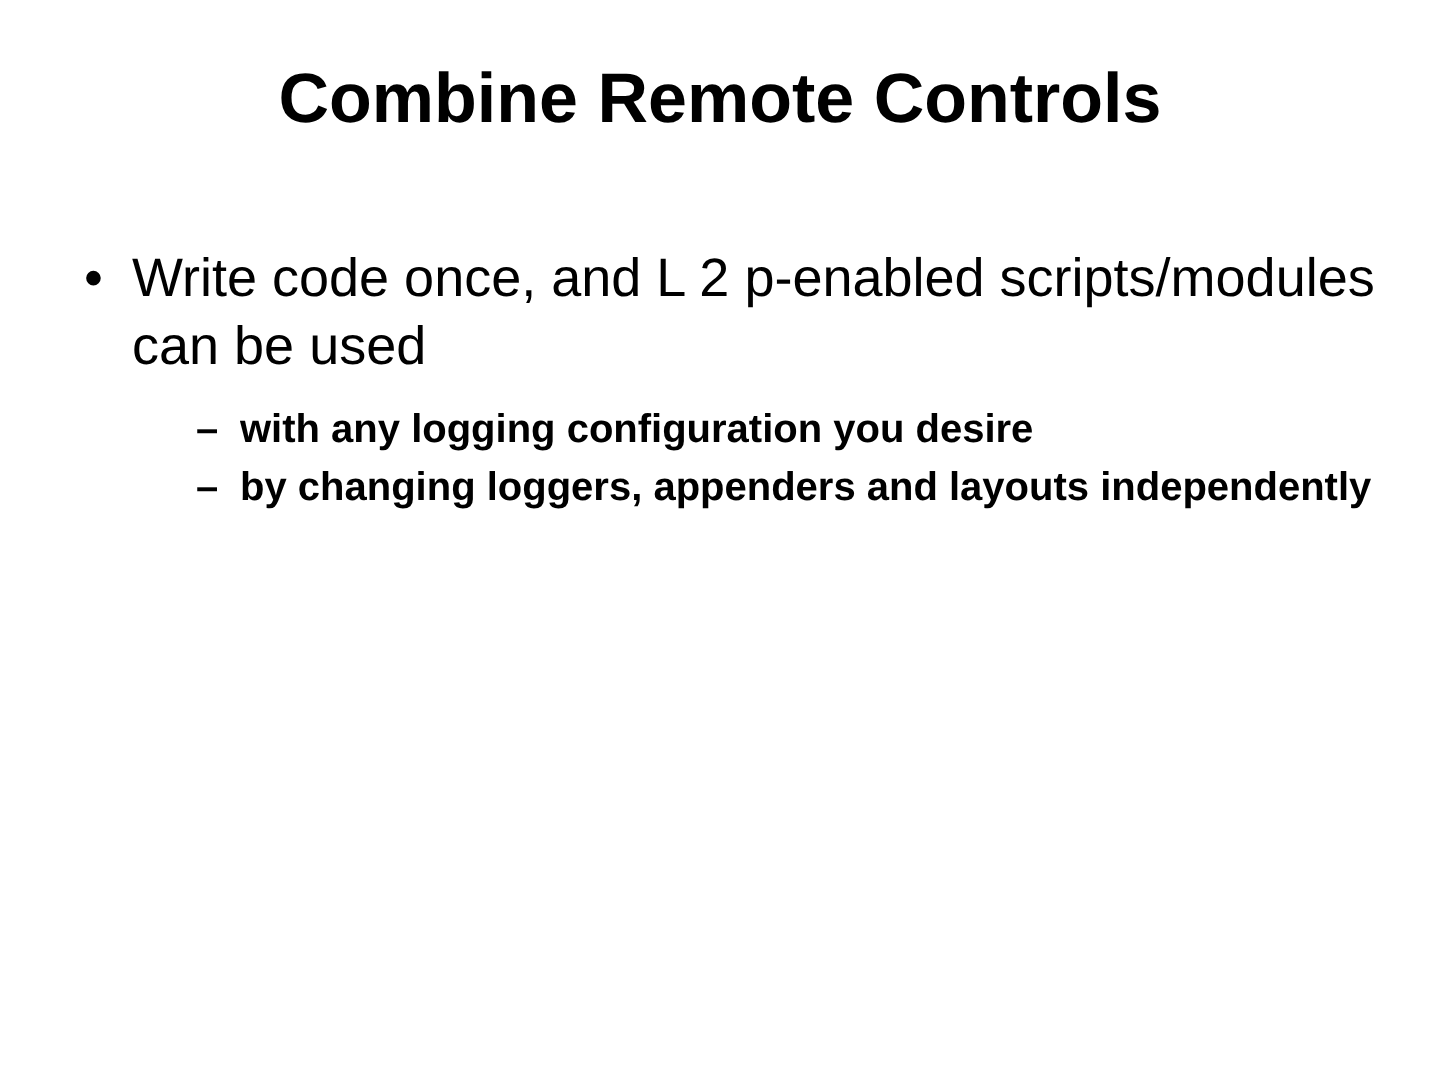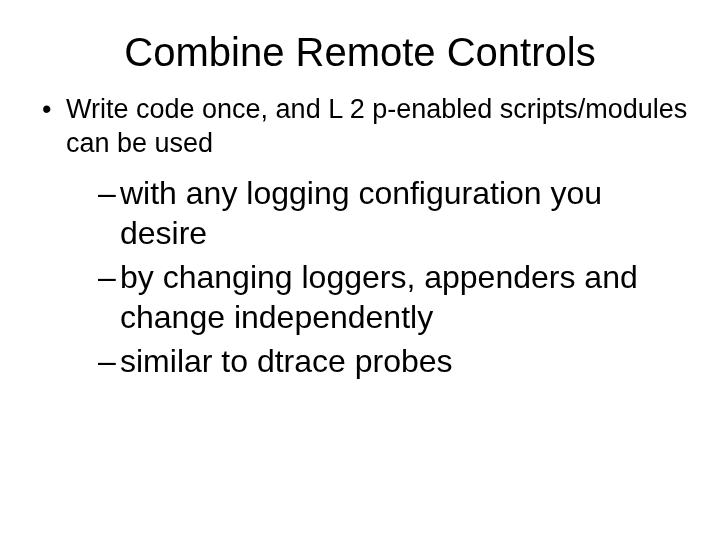--- a/index.html
+++ b/index.html
@@ -12,23 +12,23 @@
     color: #000;
   }
   .slide {
     box-sizing: border-box;
     width: 720px;
     height: 540px;
     padding: 20px 30px 30px 30px;
   }
   .title {
     text-align: center;
-    font-size: 40px;
-    margin: 10px 0 18px 0;
-    font-weight: normal;
+    font-size: 35px;
+    margin: 10px 0 53px 0;
+    font-weight: bold;
   }
   ul.level1 {
     list-style: none;
     padding: 0;
     margin: 0 0 0 8px;
   }
   ul.level1 > li {
     position: relative;
     padding-left: 28px;
     font-size: 27px;
@@ -43,23 +43,24 @@
     font-size: 27px;
   }
   ul.level2 {
     list-style: none;
     padding: 0;
     margin: 12px 0 18px 32px;
   }
   ul.level2 > li {
     position: relative;
     padding-left: 22px;
-    font-size: 32px;
+    font-size: 20px;
     line-height: 1.25;
     margin-bottom: 4px;
+    font-weight: bold;
   }
   ul.level2 > li::before {
     content: "–";
     position: absolute;
     left: 0;
     top: 0;
   }
 </style>
 </head>
 <body>
@@ -68,21 +69,18 @@
   <h1 class="title">Combine Remote Controls</h1>
 
   <ul class="level1">
     <li>
       <span>Write code once, and L 2 p-enabled scripts/modules can be used</span>
       <ul class="level2">
         <li>
           <span>with any logging configuration you desire</span>
         </li>
         <li>
-          <span>by changing loggers, appenders and change independently</span>
-        </li>
-        <li>
-          <span>similar to dtrace probes</span>
+          <span>by changing loggers, appenders and layouts independently</span>
         </li>
       </ul>
     </li>
   </ul>
 </div>
 
 </body></html>

